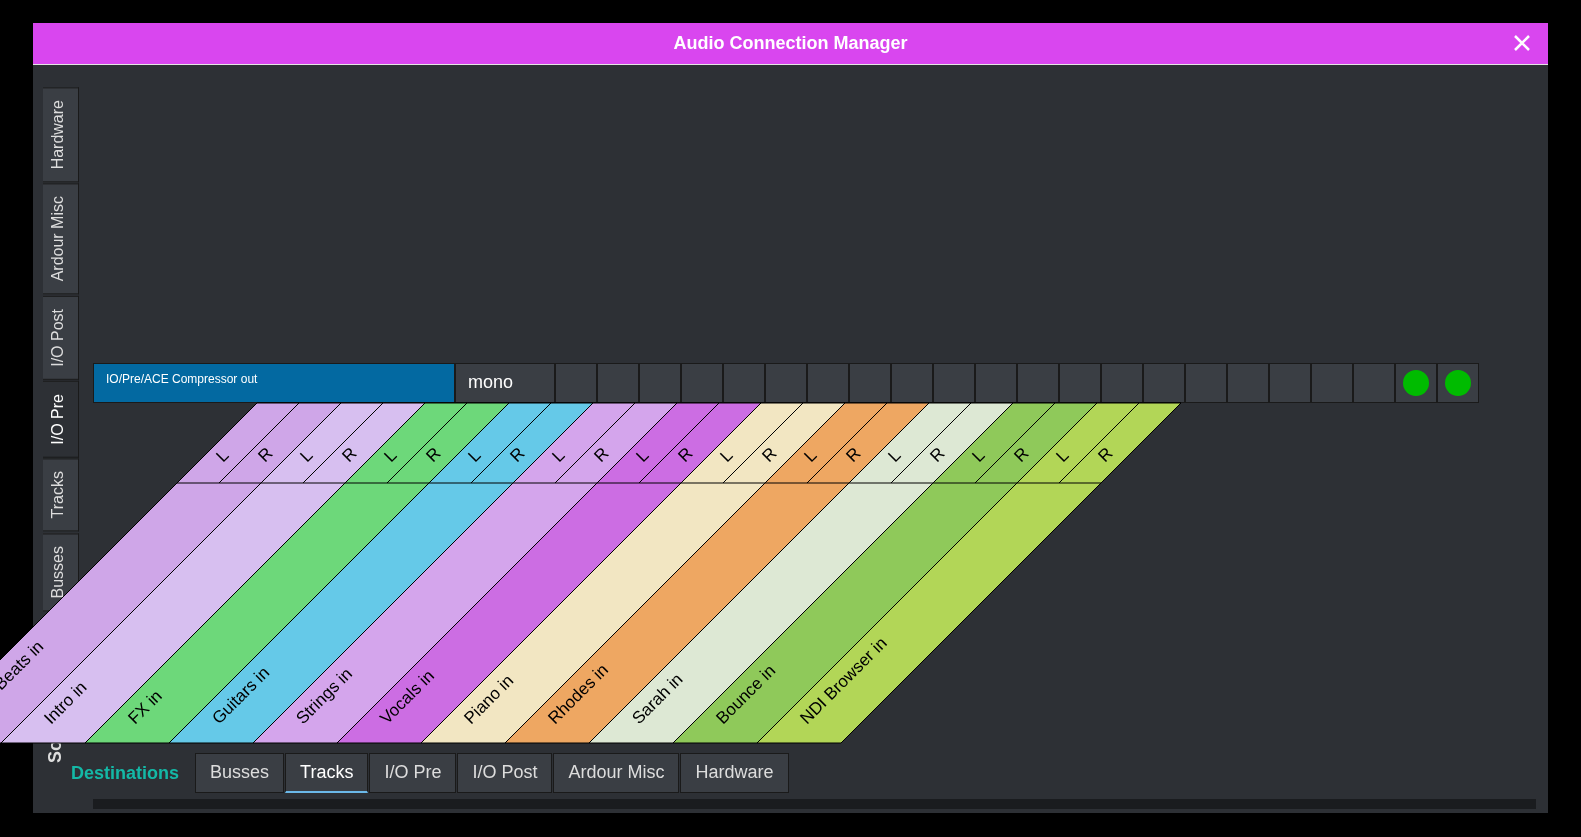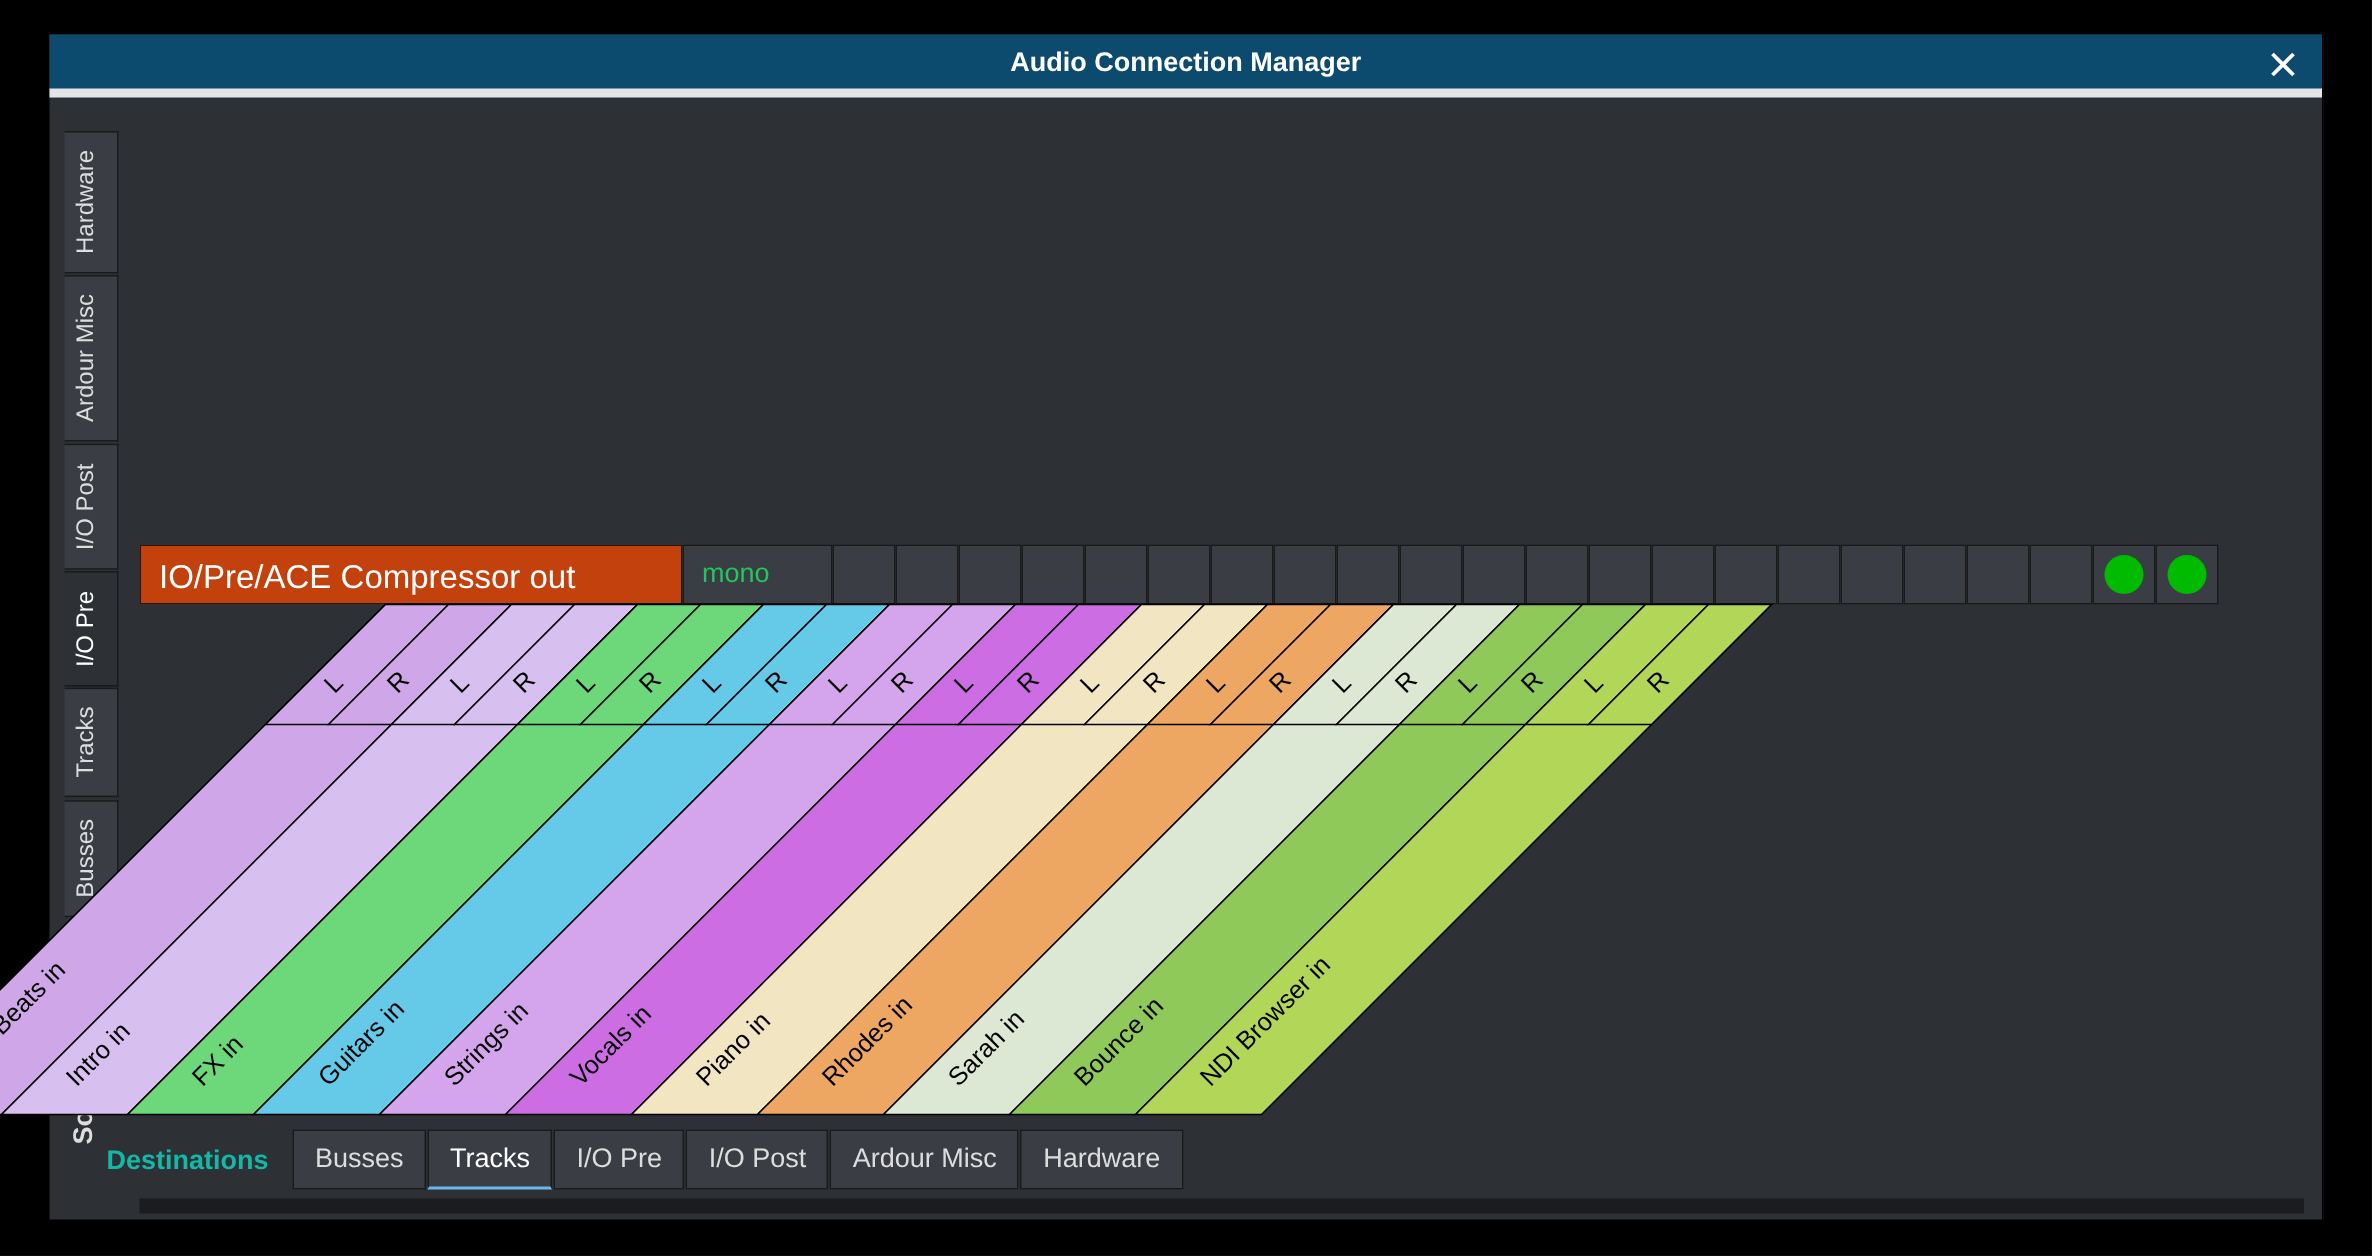--- a/index.html
+++ b/index.html
@@ -8,26 +8,26 @@
   .window {
     position: absolute;
     left: 32px; top: 22px;
     width: 1517px; height: 792px;
     background: #2d3035;
     border: 1px solid #000;
   }
   
   .titlebar {
     height: 42px;
-    background: #0c4a6e;
+    background: #d946ef;
     display: flex;
     align-items: center;
     justify-content: center;
     position: relative;
-    border-bottom: 6px solid #e5e5e5;
+    border-bottom: 1px solid #e5e5e5;
   }
   .titlebar-title {
     color: #fff;
     font-weight: bold;
     font-size: 18px;
   }
   .close-icon {
     position: absolute;
     right: 14px;
     top: 8px;
@@ -82,30 +82,30 @@
   
   
   .source-row {
     position: absolute;
     left: 60px; top: 298px;
     height: 40px;
     display: flex;
   }
   .source-name {
     width: 362px; height: 40px;
-    background: #c2410c;
-    color: #fff;
-    font-size: 22px;
+    background: #0369a1;
+    color: #fff;
+    font-size: 12px;
     padding: 8px 12px;
     border: 1px solid #1a1a1a;
   }
   .source-channel {
     width: 100px; height: 40px;
     background: #3a3e44;
-    color: #22c55e;
+    color: #ffffff;
     font-size: 18px;
     padding: 8px 12px;
     border: 1px solid #1a1a1a;
   }
   
   
   .matrix-row {
     position: absolute;
     left: 522px; top: 298px;
     height: 40px;

